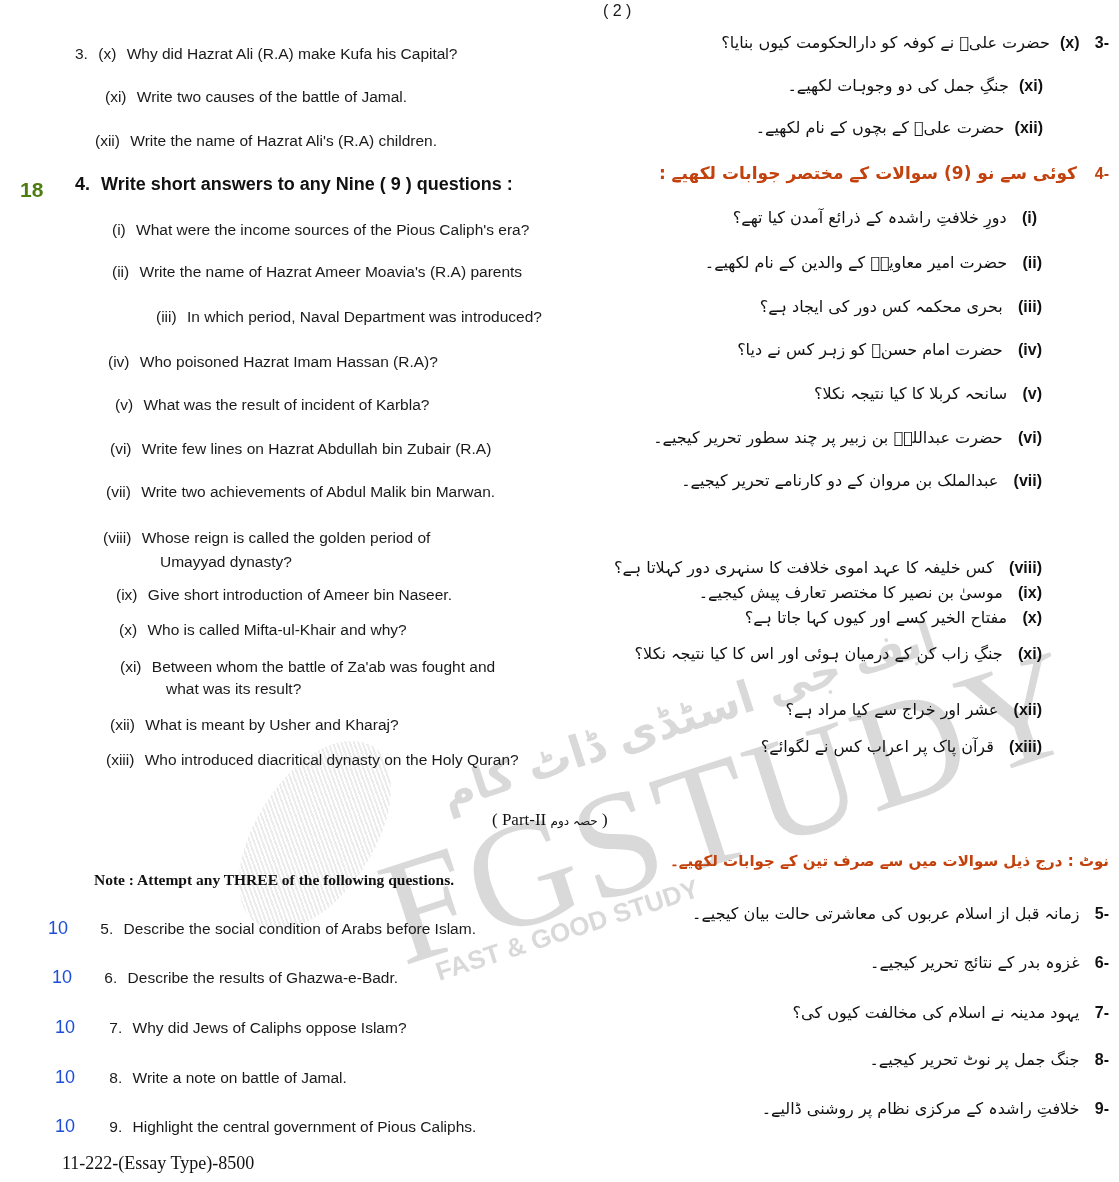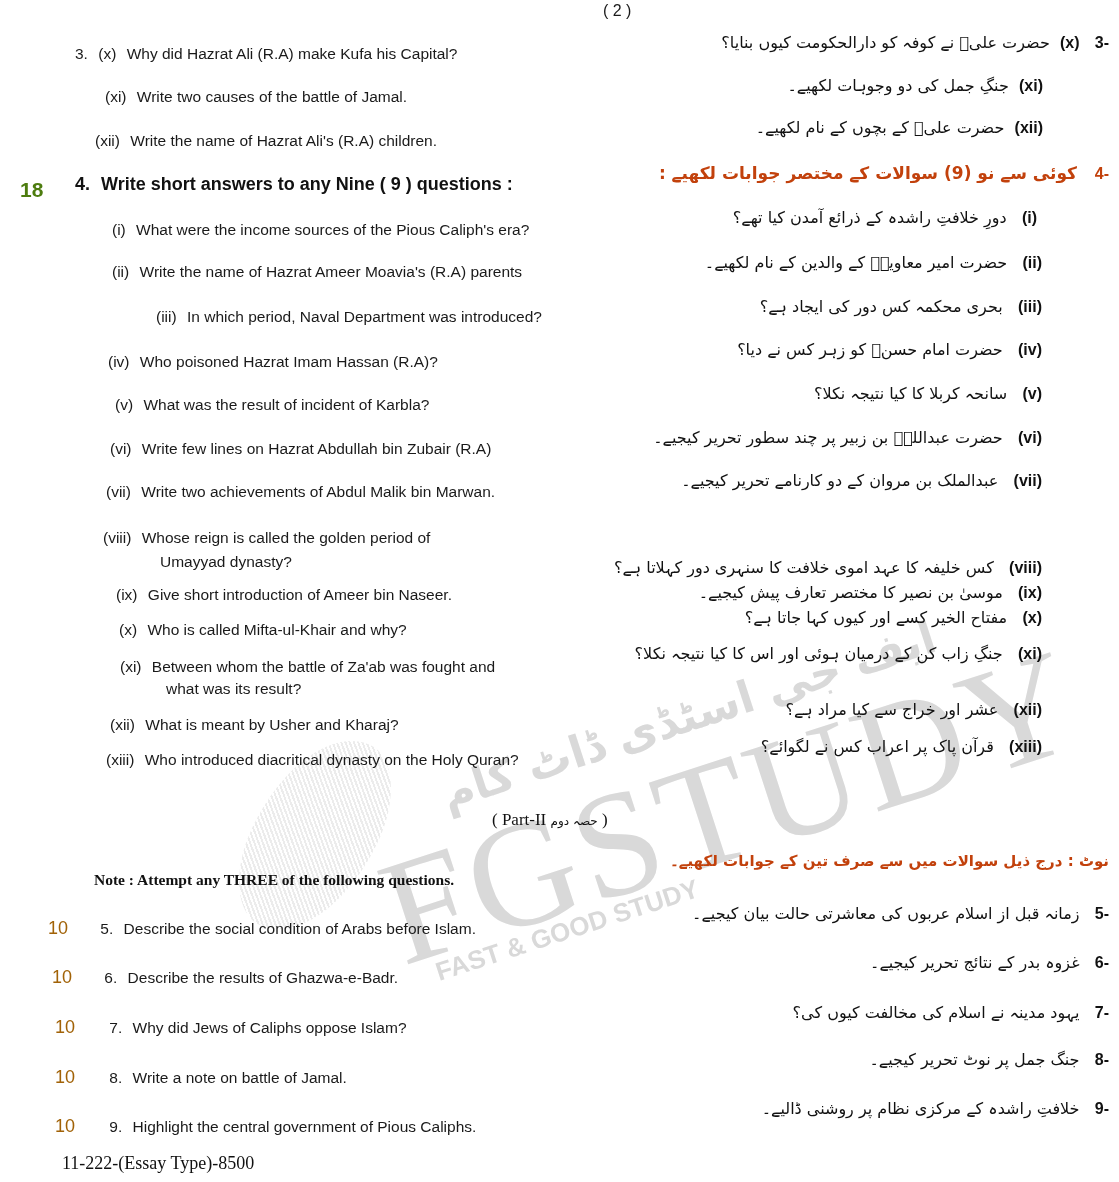--- a/index.html
+++ b/index.html
@@ -3,21 +3,21 @@
 <meta charset="utf-8">
 <style>
   html, body { margin: 0; padding: 0; background: #ffffff; }
   body { width: 1119px; height: 1182px; position: relative; overflow: hidden;
          font-family: "Liberation Sans", sans-serif; color: #111; }
   .abs { position: absolute; white-space: nowrap; }
   .en { font-family: "Liberation Sans", sans-serif; font-size: 15.5px; color: #1a1a1a; }
   .en-bold { font-family: "Liberation Sans", sans-serif; font-size: 18px; font-weight: bold; color: #111; }
   .ur { font-family: "DejaVu Sans", sans-serif; font-size: 16px; direction: rtl; text-align: right; color: #111; }
   .ur-bold { font-family: "DejaVu Sans", sans-serif; font-size: 17px; direction: rtl; text-align: left; font-weight: bold; color: #c2410c; }
-  .marks { font-family: "Liberation Sans", sans-serif; font-size: 18px; color: #a16207; }
+  .marks { font-family: "Liberation Sans", sans-serif; font-size: 18px; color: #1d4ed8; }
   .marks-bold { font-family: "Liberation Sans", sans-serif; font-size: 21px; font-weight: bold; color: #4d7c0f; }
   .serif { font-family: "Liberation Serif", serif; }
   .num { display: inline-block; min-width: 30px; }
   .qnum { display: inline-block; margin-right: 6px; }
   .urnum { font-family: "Liberation Sans", sans-serif; font-weight: bold; font-size: 16px; direction: ltr; unicode-bidi: isolate; }
   
   .wm { position: absolute; color: #d9d9d9; pointer-events: none; z-index: 0; }
   .wm-big { font-family: "Liberation Serif", serif; font-size: 150px; transform: rotate(-18deg); letter-spacing: 4px; }
   .wm-small { font-family: "Liberation Sans", sans-serif; font-size: 26px; font-weight: bold; transform: rotate(-18deg); }
   .wm-ur { font-family: "DejaVu Sans", sans-serif; font-size: 44px; font-weight: bold; transform: rotate(-18deg); direction: rtl; }

